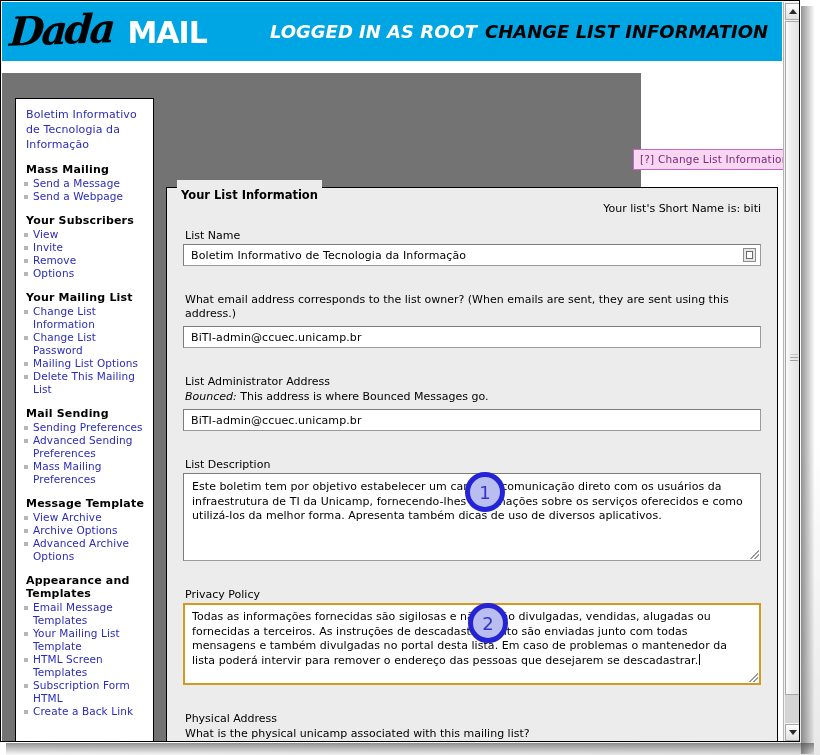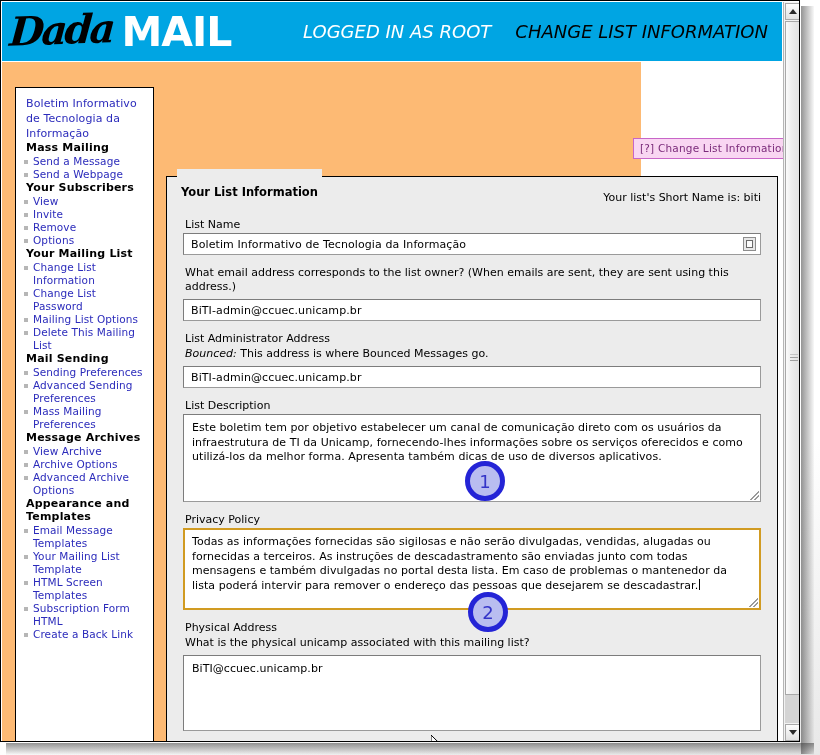--- a/index.html
+++ b/index.html
@@ -62,65 +62,65 @@
     font-size: 40px;
     color: #000000;
     letter-spacing: -3px;
     transform: skewX(-6deg) rotate(-2deg);
     line-height: 1;
     margin-right: -2px;
   }
   #logo-mail {
     font-family: "DejaVu Sans", "Liberation Sans", sans-serif;
     font-weight: bold;
-    font-size: 41px;
+    font-size: 30px;
     color: #ffffff;
     letter-spacing: -1px;
     line-height: 1;
-    margin-left: 11px;
+    margin-left: 17px;
     margin-top: 5px;
   }
   #header-titles {
     position: absolute;
     right: 14px; top: 19px;
-    display: flex; align-items: center; gap: 24px;
+    display: flex; align-items: center; gap: 8px;
     font-style: italic;
-    font-weight: normal;
+    font-weight: bold;
     font-size: 18px;
   }
   #logged-in { color: #ffffff; }
   #page-heading { color: #000000; }
 
   
   #body-area {
     position: absolute;
-    left: 1px; top: 61px;
+    left: 1px; top: 72px;
     width: 639px; height: 681px;
-    background: #fdba74;
+    background: #737373;
   }
 
   
   #sidebar {
     position: absolute;
     left: 13px; top: 25px;
     width: 139px;
     min-height: 681px;
     background: #ffffff;
     border: 1px solid #000000;
     padding: 6px 4px 8px 6px;
     font-size: 10.5px;
   }
   .list-title {
     color: #2b2bbb;
     font-size: 11px;
     line-height: 15px;
     margin: 2px 0 0 4px;
     letter-spacing: 0.1px;
   }
-  .nav-group { }
+  .nav-group { margin-top: 11px; }
   .nav-group-head {
     font-weight: bold;
     color: #000000;
     font-size: 11px;
     margin: 0 0 1px 4px;
     letter-spacing: 0.2px;
   }
   .nav-item {
     display: flex;
     align-items: flex-start;
@@ -159,34 +159,34 @@
     left: 164px; top: 114px;
     width: 612px; height: 615px;
     background: #ececec;
     border: 1px solid #000000;
     padding: 14px 16px 10px 16px;
   }
   #fieldset-legend {
     position: absolute;
     left: 10px; top: -8px;
     background: #ececec;
-    padding: 16px 4px;
+    padding: 8px 4px;
     font-weight: bold;
     font-size: 11.5px;
     color: #000000;
     text-align: right;
   }
 
   .shortname {
     font-size: 11px;
     color: #000000;
     margin: 0 0 14px 2px;
     text-align: right;
   }
-  .field-block { margin-bottom: 11px; position: relative; }
+  .field-block { margin-bottom: 27px; position: relative; }
   .field-label {
     font-size: 11px;
     color: #000000;
     margin: 0 0 1px 2px;
     line-height: 14px;
   }
   .field-desc {
     font-size: 11px;
     color: #000000;
     margin: 0 0 5px 2px;
@@ -413,21 +413,21 @@
             <div class="nav-item">
               <span class="nav-bullet"></span>
               <a class="nav-link" href="#">Advanced Sending Preferences</a>
             </div>
             <div class="nav-item">
               <span class="nav-bullet"></span>
               <a class="nav-link" href="#">Mass Mailing Preferences</a>
             </div>
           </div>
           <div class="nav-group">
-            <div class="nav-group-head">Message Archives</div>
+            <div class="nav-group-head">Message Template</div>
             <div class="nav-item">
               <span class="nav-bullet"></span>
               <a class="nav-link" href="#">View Archive</a>
             </div>
             <div class="nav-item">
               <span class="nav-bullet"></span>
               <a class="nav-link" href="#">Archive Options</a>
             </div>
             <div class="nav-item">
               <span class="nav-bullet"></span>

